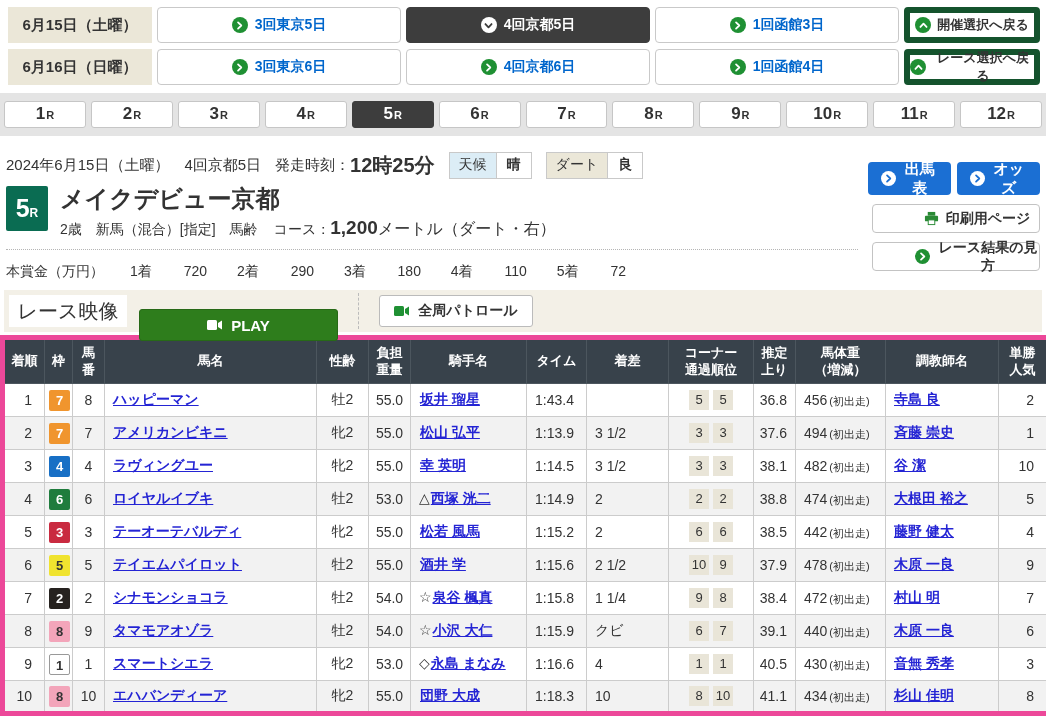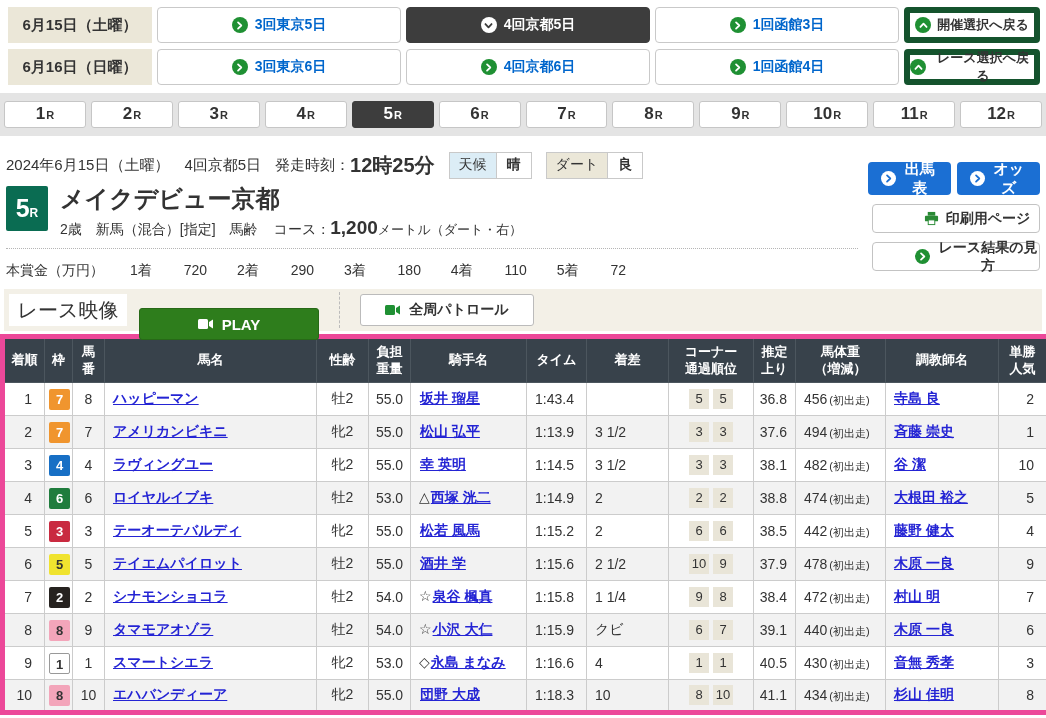--- a/index.html
+++ b/index.html
@@ -80,40 +80,40 @@
   .race-badge {
     width:42px; height:45px; background:#0a6c52; color:#fff; border-radius:2px;
     display:flex; align-items:center; justify-content:center;
   }
   .race-badge .n { font-size:25px; font-weight:bold; }
   .race-badge .s { font-size:12px; font-weight:bold; margin-top:9px; }
   .race-name { font-size:24px; font-weight:bold; line-height:1.1; }
   .race-cond { font-size:14px; margin-top:5px; }
   .course-label { margin-left:16px; }
   .course-value { font-size:19px; font-weight:bold; }
-  .course-unit { font-size:13px;font-family:Liberation Serif, serif; }
+  .course-unit { font-size:16px;font-family:Liberation Serif, serif; }
   .dotted-divider { border-bottom:1px dotted #b5b5b5; width:852px; margin:9px 0 0 2px; }
 
   .prize-row { display:flex; align-items:flex-end; gap:0; margin:9px 0 0 2px; font-size:14px; height:22px; }
   .prize-item { margin-left:26px; }
   .prize-item .pplace { }
   .prize-item .pamount { margin-left:28px; }
 
   .video-strip {
     margin-top:9px; background:#f3f0e7; height:42px; display:flex; align-items:center; padding:0 5px; gap:12px;
   }
   .video-label { background:#fff; width:118px; height:32px; display:flex; align-items:center; justify-content:center; font-size:20px; }
   .btn-play {
-    width:180px; height:32px; background:#2e7d1c; border:1px solid #276917; border-radius:3px; color:#fff;
+    width:199px; height:32px; background:#2e7d1c; border:1px solid #276917; border-radius:3px; color:#fff;
     font-weight:bold; font-size:15px; cursor:pointer; font-family:inherit;
     display:flex; align-items:center; justify-content:center; gap:8px;margin-top:28px;
   }
   .vdivider { border-left:1px dashed #bbb; height:36px; margin:0 8px; }
   .btn-patrol {
-    width:174px; height:32px; background:#fff; border:1px solid #bbb; border-radius:3px; color:#333;
+    width:154px; height:32px; background:#fff; border:1px solid #bbb; border-radius:3px; color:#333;
     font-weight:bold; font-size:14px; cursor:pointer; font-family:inherit;
     display:flex; align-items:center; justify-content:center; gap:8px;
   }
   .btn-patrol svg { color:#1f9033; }
   .btn-play svg { color:#fff; }
 
   
   table.results { border-collapse:collapse; table-layout:fixed; width:1046px; margin-top:3px; border:5px solid #ec4899; }
   .results th {
     background:#38424b; color:#fff; font-size:13px; font-weight:bold; text-align:center;

